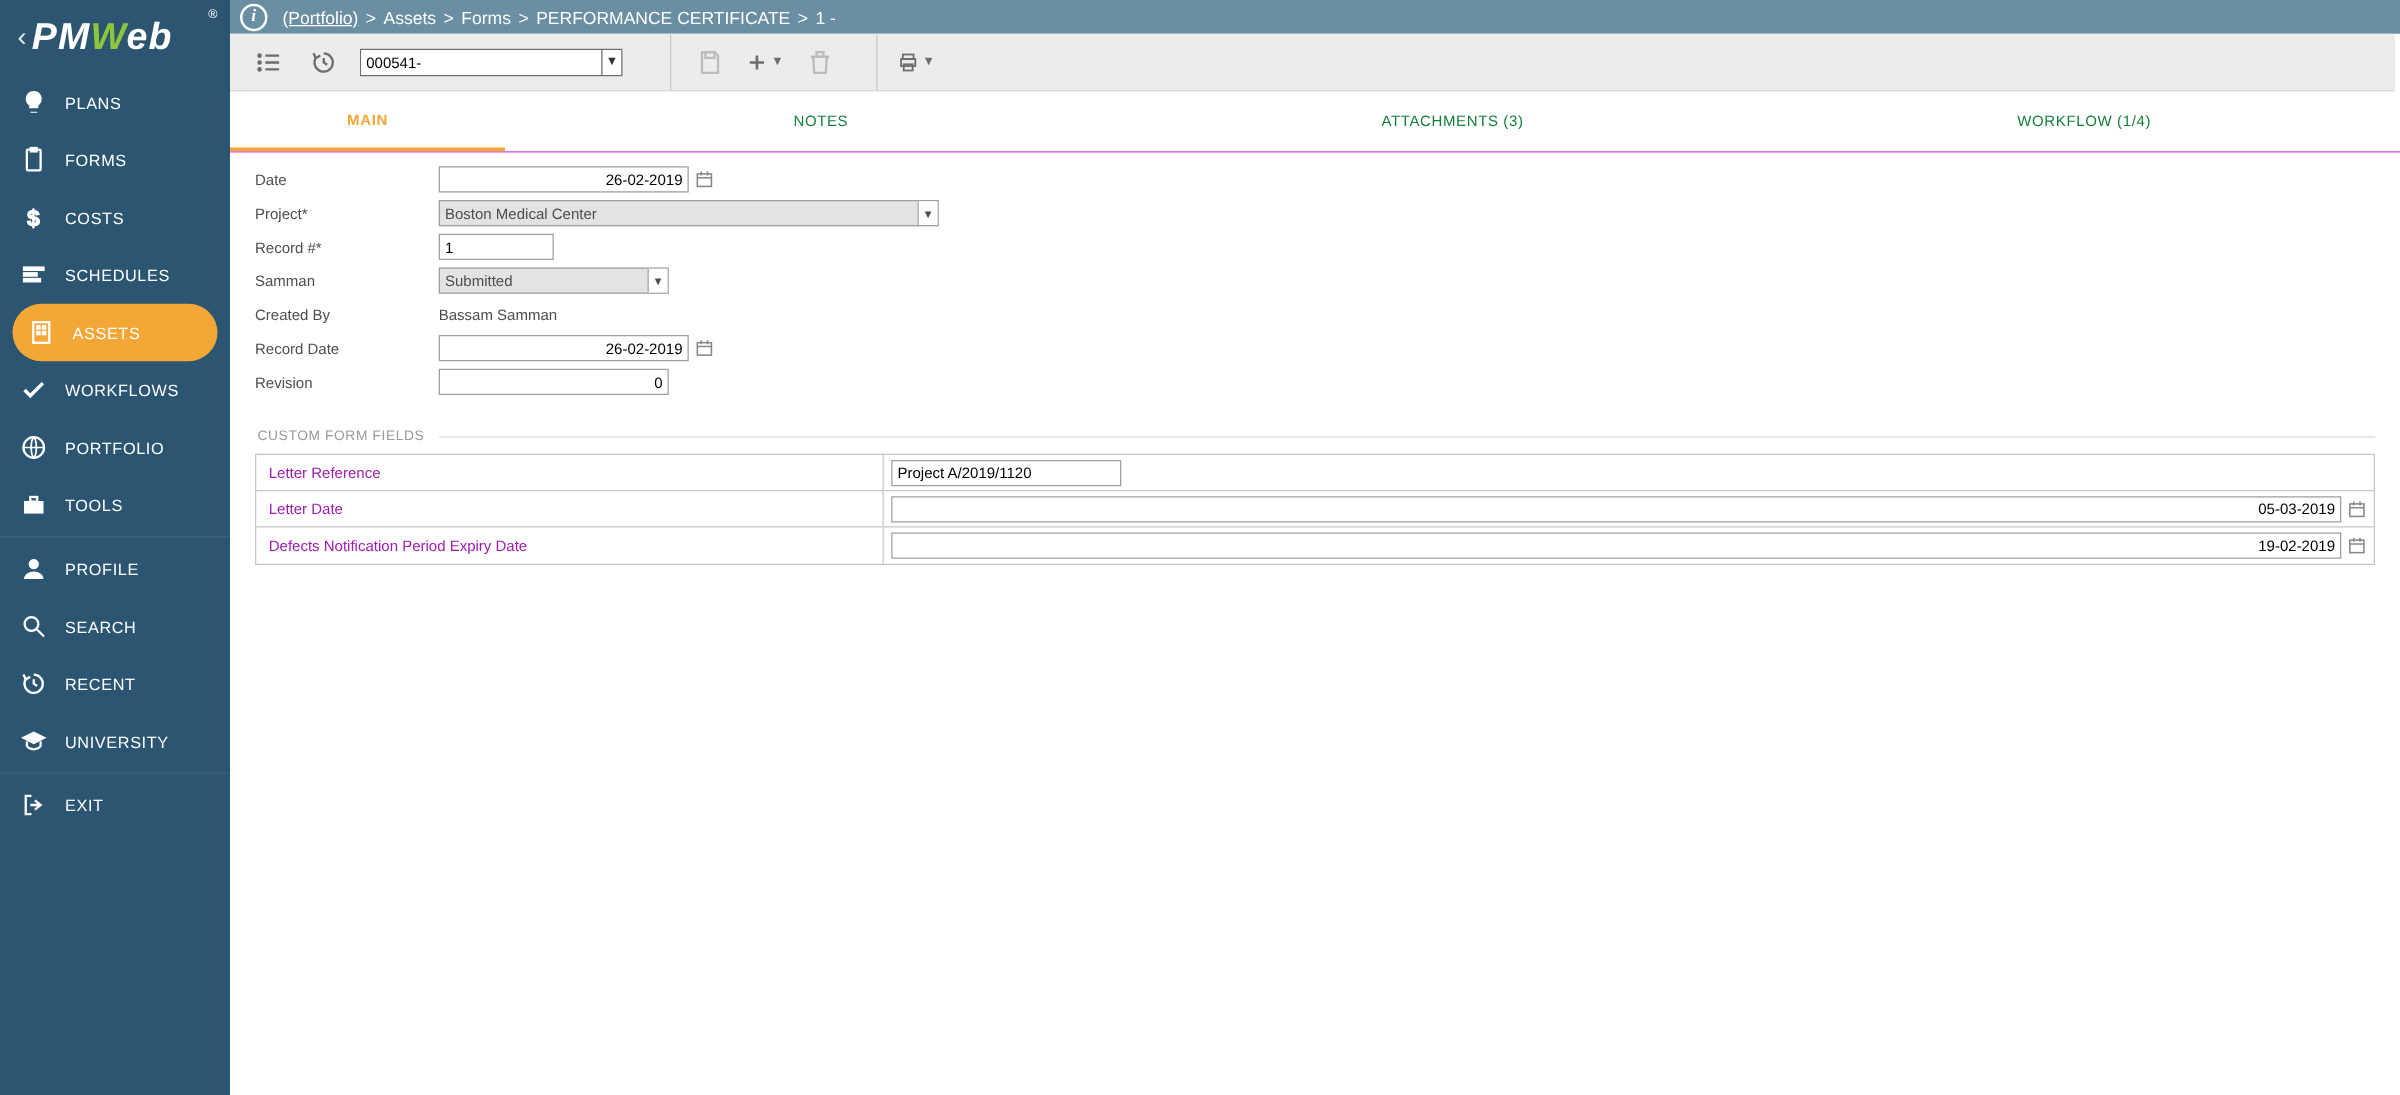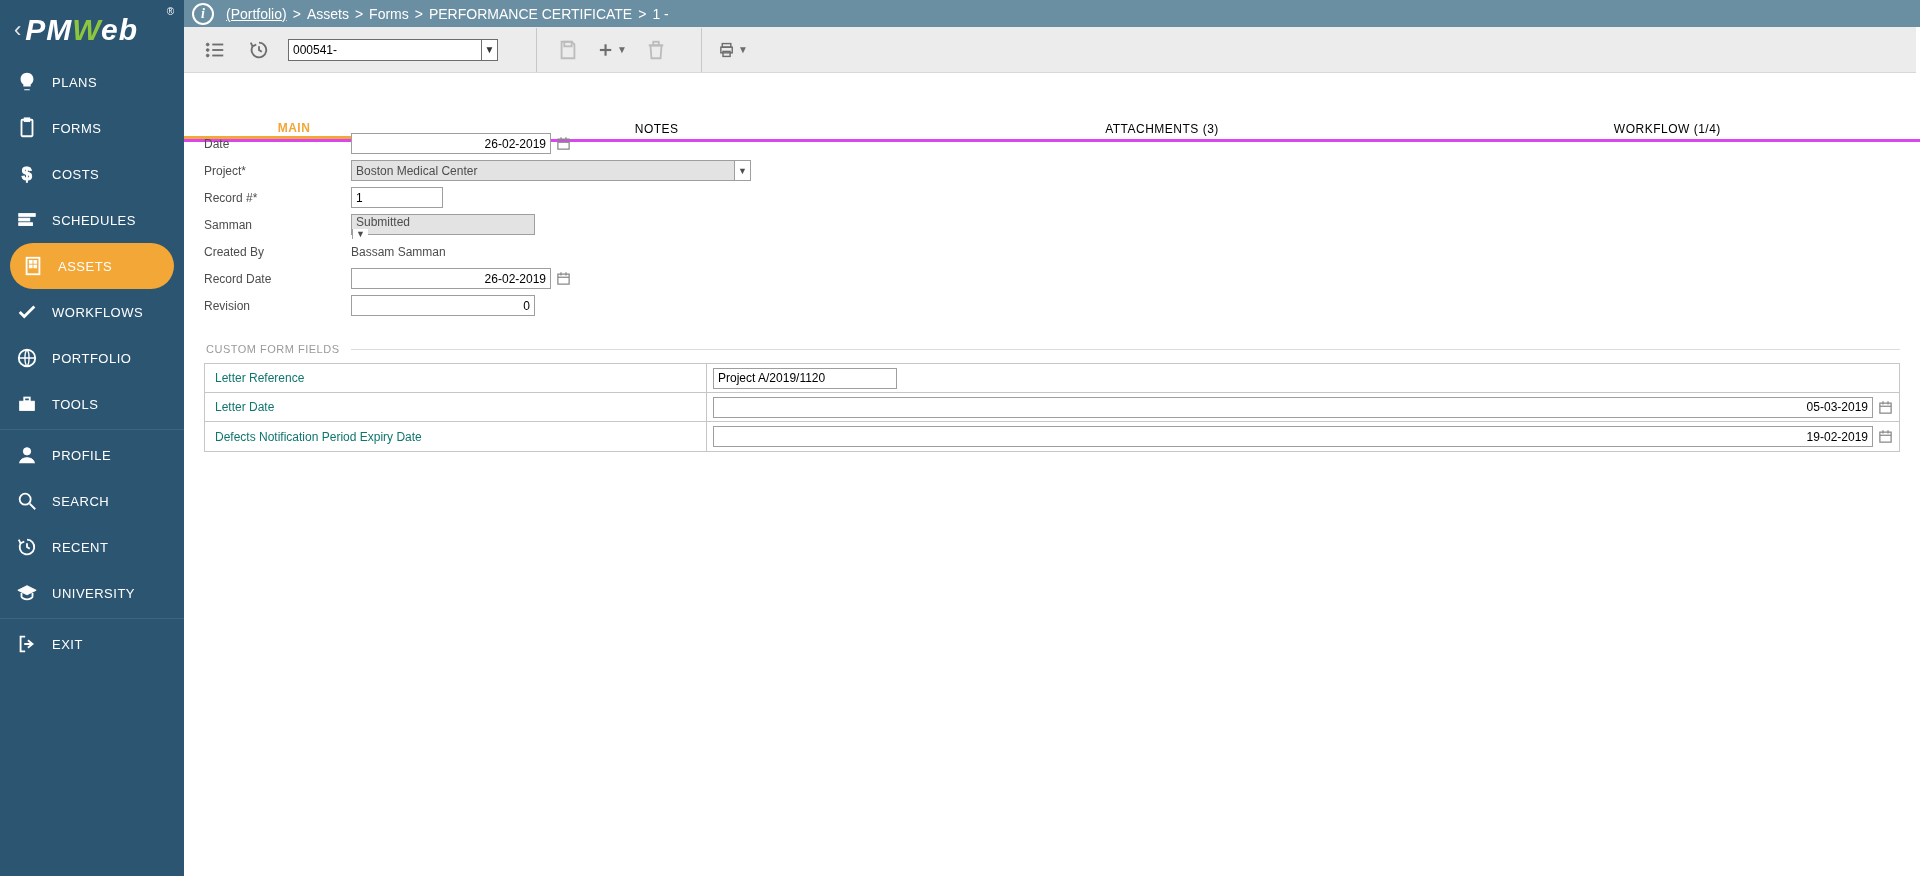--- a/index.html
+++ b/index.html
@@ -29,48 +29,48 @@
 .toolbar .tbtn { width:30px; height:30px; margin-right:14px; display:flex; align-items:center; justify-content:center; cursor:pointer; }
 .toolbar .tbtn svg { width:22px; height:22px; fill:#6d6d6d; stroke:#6d6d6d; }
 .toolbar .select-box { width:210px; height:22px; border:1px solid #6d6d6d; background:#fff; display:flex; align-items:center; margin-right:22px; }
 .toolbar .select-box input { border:none; flex:1; padding:0 4px; font-size:12px; outline:none; height:100%; }
 .toolbar .select-box .dd { width:16px; height:100%; border-left:1px solid #6d6d6d; display:flex; align-items:center; justify-content:center; font-size:10px; color:#333; }
 .toolbar .divider { width:1px; height:44px; background:#c7c7c7; margin:0 16px; }
 .toolbar .tbtn.disabled svg { fill:#bcbcbc; stroke:#bcbcbc; }
 .tbtn .caret { font-size:10px; color:#6d6d6d; margin-left:3px; }
 
 
-.tabs { position:absolute; left:184px; top:73px; right:0; height:23px; border-bottom:3px solid #d946ef; display:flex;margin-top:46px; }
-.tab { flex:1; display:flex; align-items:center; justify-content:center; font-size:12px; letter-spacing:0.5px; color:#000000; cursor:pointer; text-align:center; }
+.tabs { position:absolute; left:184px; top:73px; right:0; height:49px; border-bottom:1px solid #d946ef; display:flex; }
+.tab { flex:1; display:flex; align-items:center; justify-content:center; font-size:12px; letter-spacing:0.5px; color:#15803d; cursor:pointer; text-align:center; }
 .tab.active { color:#f2a736; border-bottom:3px solid #f2a736; font-weight:600; }
 .tabs .tab:first-child { flex:0 0 220px; }
 
 
 .form-area { position:absolute; left:184px; top:108px; right:0; bottom:0; padding:22px 20px; font-size:12px; color:#4d4d4d; }
 .frow { display:flex; align-items:center; height:27px; }
 .frow .lbl { width:147px; }
 .text-input { border:1px solid #9e9e9e; height:21px; padding:0 4px; font-size:12px; background:#fff; }
 .text-input.ralign { text-align:right; }
 .text-input.wide { width:200px; }
 .text-input.rec { width:92px; }
 .combo { display:flex; height:21px; border:1px solid #9e9e9e; }
 .combo .cval { flex:1; padding:0 4px; display:flex; align-items:center; font-size:12px; }
 .combo .dd { width:16px; border-left:1px solid #9e9e9e; display:flex; align-items:center; justify-content:center; font-size:9px; background:#fff; }
 .combo.project { width:400px; background:#e3e3e3;justify-content:flex-end; }
-.combo.status { width:184px; background:#e3e3e3;flex-direction:column; }
+.combo.status { width:184px; background:#e3e3e3; }
 .cal-icon { width:15px; height:15px; margin-left:5px; display:inline-block; }
 
 
 .section-title { display:flex; align-items:center; margin:24px 0 8px 2px; }
 .section-title .t { color:#9a9a9a; font-size:11px; letter-spacing:0.5px; margin-right:12px; }
 .section-title .line { flex:1; height:1px; background:#dcdcdc; }
 .cf-table { border:1px solid #c6c6c6; }
 .cf-row { display:flex; border-bottom:1px solid #c6c6c6; min-height:29px; align-items:center; }
 .cf-row:last-child { border-bottom:none; }
-.cf-label { width:502px; padding-left:10px; font-size:12px; color:#0f766e; border-right:1px solid #c6c6c6; align-self:stretch; display:flex; align-items:center; }
+.cf-label { width:502px; padding-left:10px; font-size:12px; color:#a21caf; border-right:1px solid #c6c6c6; align-self:stretch; display:flex; align-items:center; }
 .cf-val { flex:1; padding:3px 6px; display:flex; align-items:center; }
 .cf-val .text-input { width:184px; }
 .cf-val.full .text-input { width:100%; }
 </style>
 </head>
 <body>
 
 <div class="sidebar">
   <div class="logo-area">
     <span class="logo-caret">‹</span>

